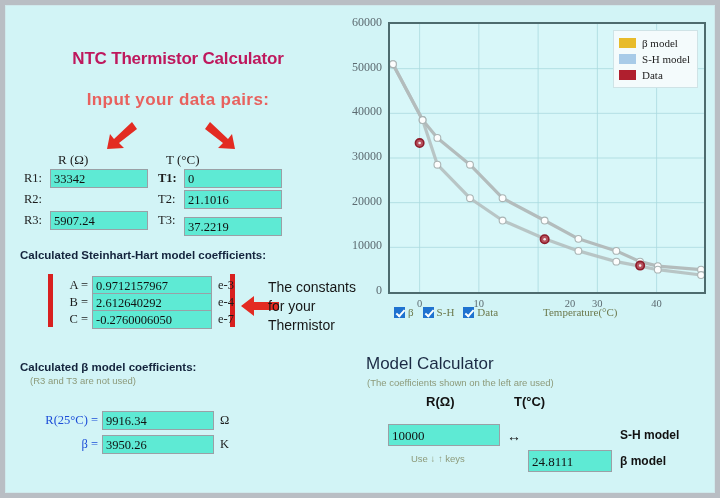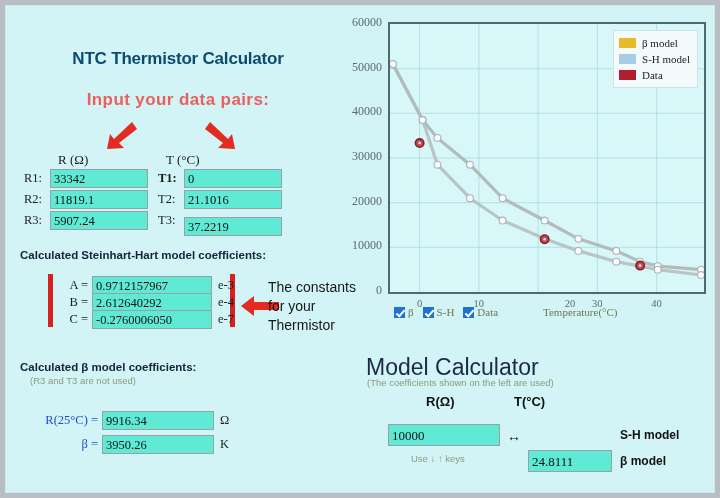--- a/index.html
+++ b/index.html
@@ -17,21 +17,21 @@
   .inner{
     position:absolute;left:0;top:0;right:0;bottom:0;
     background:#d2f4f6;
     border:1px solid #cfe9ec;
   }
 
   
   .title{
     position:absolute;left:32px;top:43px;width:280px;
     text-align:center;
-    font-size:17px;font-weight:bold;color:#0c4a6e;
+    font-size:17px;font-weight:bold;color:#be185d;
     letter-spacing:-0.2px;
   }
   .subtitle{
     position:absolute;left:32px;top:84px;width:280px;
     text-align:center;
     font-size:17px;font-weight:bold;color:#e8615e;
     letter-spacing:0.4px;
   }
 
   .arrow-dl, .arrow-dr{
@@ -139,21 +139,21 @@
   .cblbl{font-size:11px;color:#6d7a4e;margin-right:9px;
          font-family:"Liberation Serif", serif;}
   .axlbl{
     position:absolute;left:205px;top:296px;font-size:11px;color:#6d7a4e;
     font-family:"Liberation Serif", serif;
   }
 
   
   .mc-title{
     position:absolute;left:360px;top:348px;
-    font-size:23px;color:#1b2a44;
+    font-size:17px;color:#1b2a44;
   }
   .mc-sub{
     position:absolute;left:361px;top:371px;font-size:9.5px;color:#8d9a7a;
   }
   .mc-colhead{
     position:absolute;font-size:13px;font-weight:bold;color:#111;
   }
   .mc-note{
     position:absolute;font-size:9.5px;color:#8d9a7a;
   }
@@ -189,21 +189,20 @@
 
   <div class="pairrow" style="left:18px;top:163px;width:290px;">
     <div class="pairlbl">R1:</div>
     <div class="txtbox" style="left:26px;top:0;width:98px;">33342</div>
     <div class="pairlbl" style="left:134px;font-weight:bold;">T1:</div>
     <div class="txtbox" style="left:160px;top:0;width:98px;">0</div>
   </div>
 
   <div class="pairrow" style="left:18px;top:184px;width:290px;">
     <div class="pairlbl">R2:</div>
-    <div class="txtbox" style="left:26px;top:0;width:98px;">11819.1</div>
     <div class="pairlbl" style="left:134px;">T2:</div>
     <div class="txtbox" style="left:160px;top:0;width:98px;">21.1016</div>
   </div>
 
   <div class="pairrow" style="left:18px;top:205px;width:290px;">
     <div class="pairlbl">R3:</div>
     <div class="txtbox" style="left:26px;top:0;width:98px;">5907.24</div>
     <div class="pairlbl" style="left:134px;">T3:</div>
     <div class="txtbox" style="left:160px;top:6px;width:98px;">37.2219</div>
   </div>

